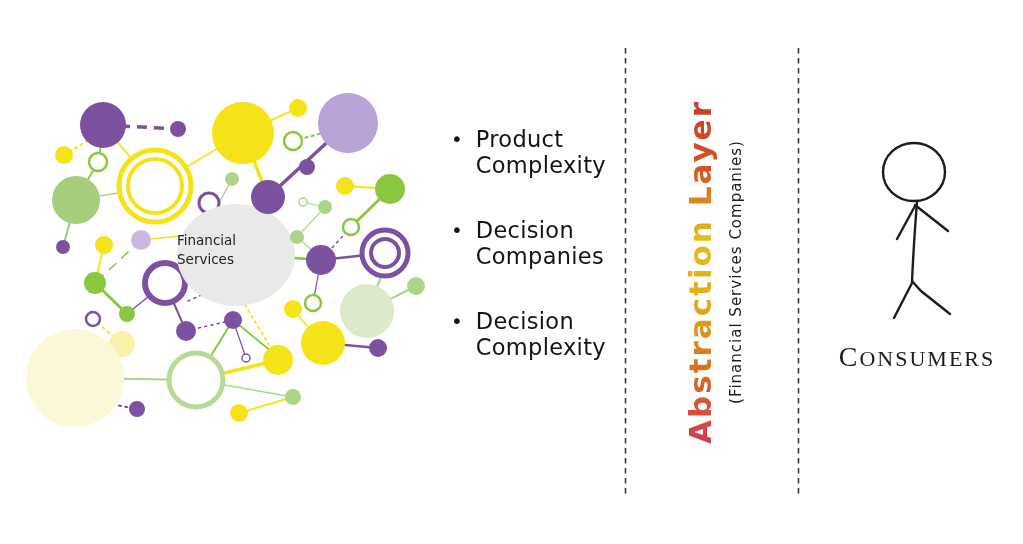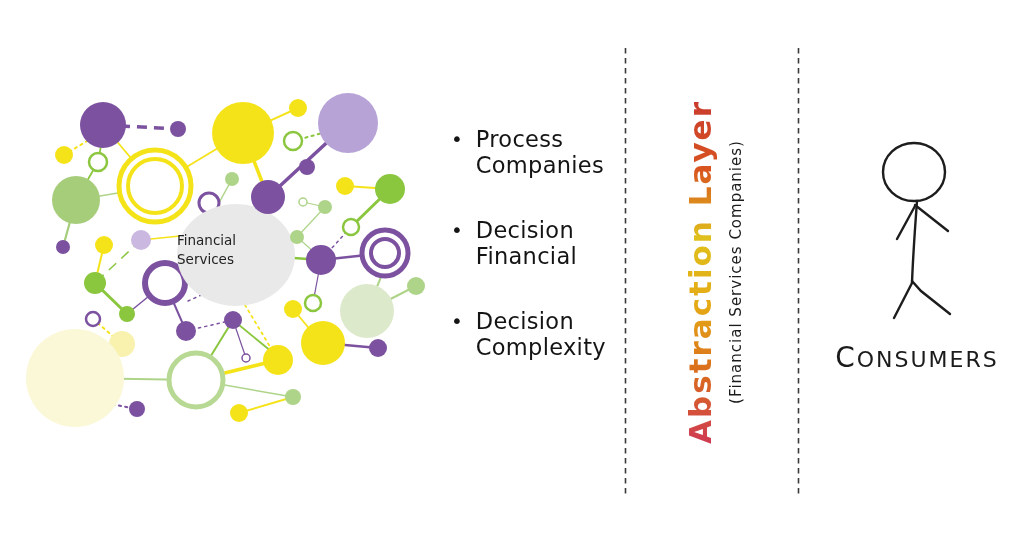--- a/index.html
+++ b/index.html
@@ -27,21 +27,21 @@
   .abstraction-title{
     font-size:31px;font-weight:bold;letter-spacing:2px;
     background-image:linear-gradient(90deg,#cf3a53,#d96a1e,#e5a915,#dfc01c,#d8541f,#c93b2e);
     -webkit-background-clip:text;background-clip:text;
     color:#d0491f;-webkit-text-fill-color:transparent;
   }
   .abstraction-subtitle{font-size:15px;letter-spacing:1px;color:#1b1b1b;}
   
   .consumers-label{
     left:817px;top:341px;width:200px;text-align:center;
-    font-size:22px;letter-spacing:2px;color:#1b1b1b;
+    font-size:22px;letter-spacing:2px;color:#1b1b1b;font-family:Liberation Serif, serif;
   }
   .consumers-label::first-letter{font-size:28px;}
 </style>
 </head>
 <body>
 
 <div id="stage">
 
   <svg id="netsvg" width="1023" height="544" viewBox="0 0 1023 544">
 
@@ -158,25 +158,25 @@
       <path d="M912,283 L894,318"></path>
       <path d="M912,281 L921,291 L950,314"></path>
     </g>
   </svg>
 
   <div class="overlay bubble-label">Financial Services</div>
 
   <div class="overlay complexity-list">
     <div class="complexity-item">
       <span class="complexity-bullet">•</span>
-      <span class="complexity-text">Process Companies</span>
+      <span class="complexity-text">Product Complexity</span>
     </div>
     <div class="complexity-item">
       <span class="complexity-bullet">•</span>
-      <span class="complexity-text">Decision Financial</span>
+      <span class="complexity-text">Decision Companies</span>
     </div>
     <div class="complexity-item">
       <span class="complexity-bullet">•</span>
       <span class="complexity-text">Decision Complexity</span>
     </div>
   </div>
 
   <div class="overlay abstraction-wrap">
     <div class="abstraction-title" id="abs-title" style="background-image: linear-gradient(90deg, rgb(207, 58, 83), rgb(217, 106, 30), rgb(229, 169, 21), rgb(223, 192, 28), rgb(216, 84, 31), rgb(201, 59, 46));">Abstraction Layer</div>
     <div class="abstraction-subtitle">(Financial Services Companies)</div>

